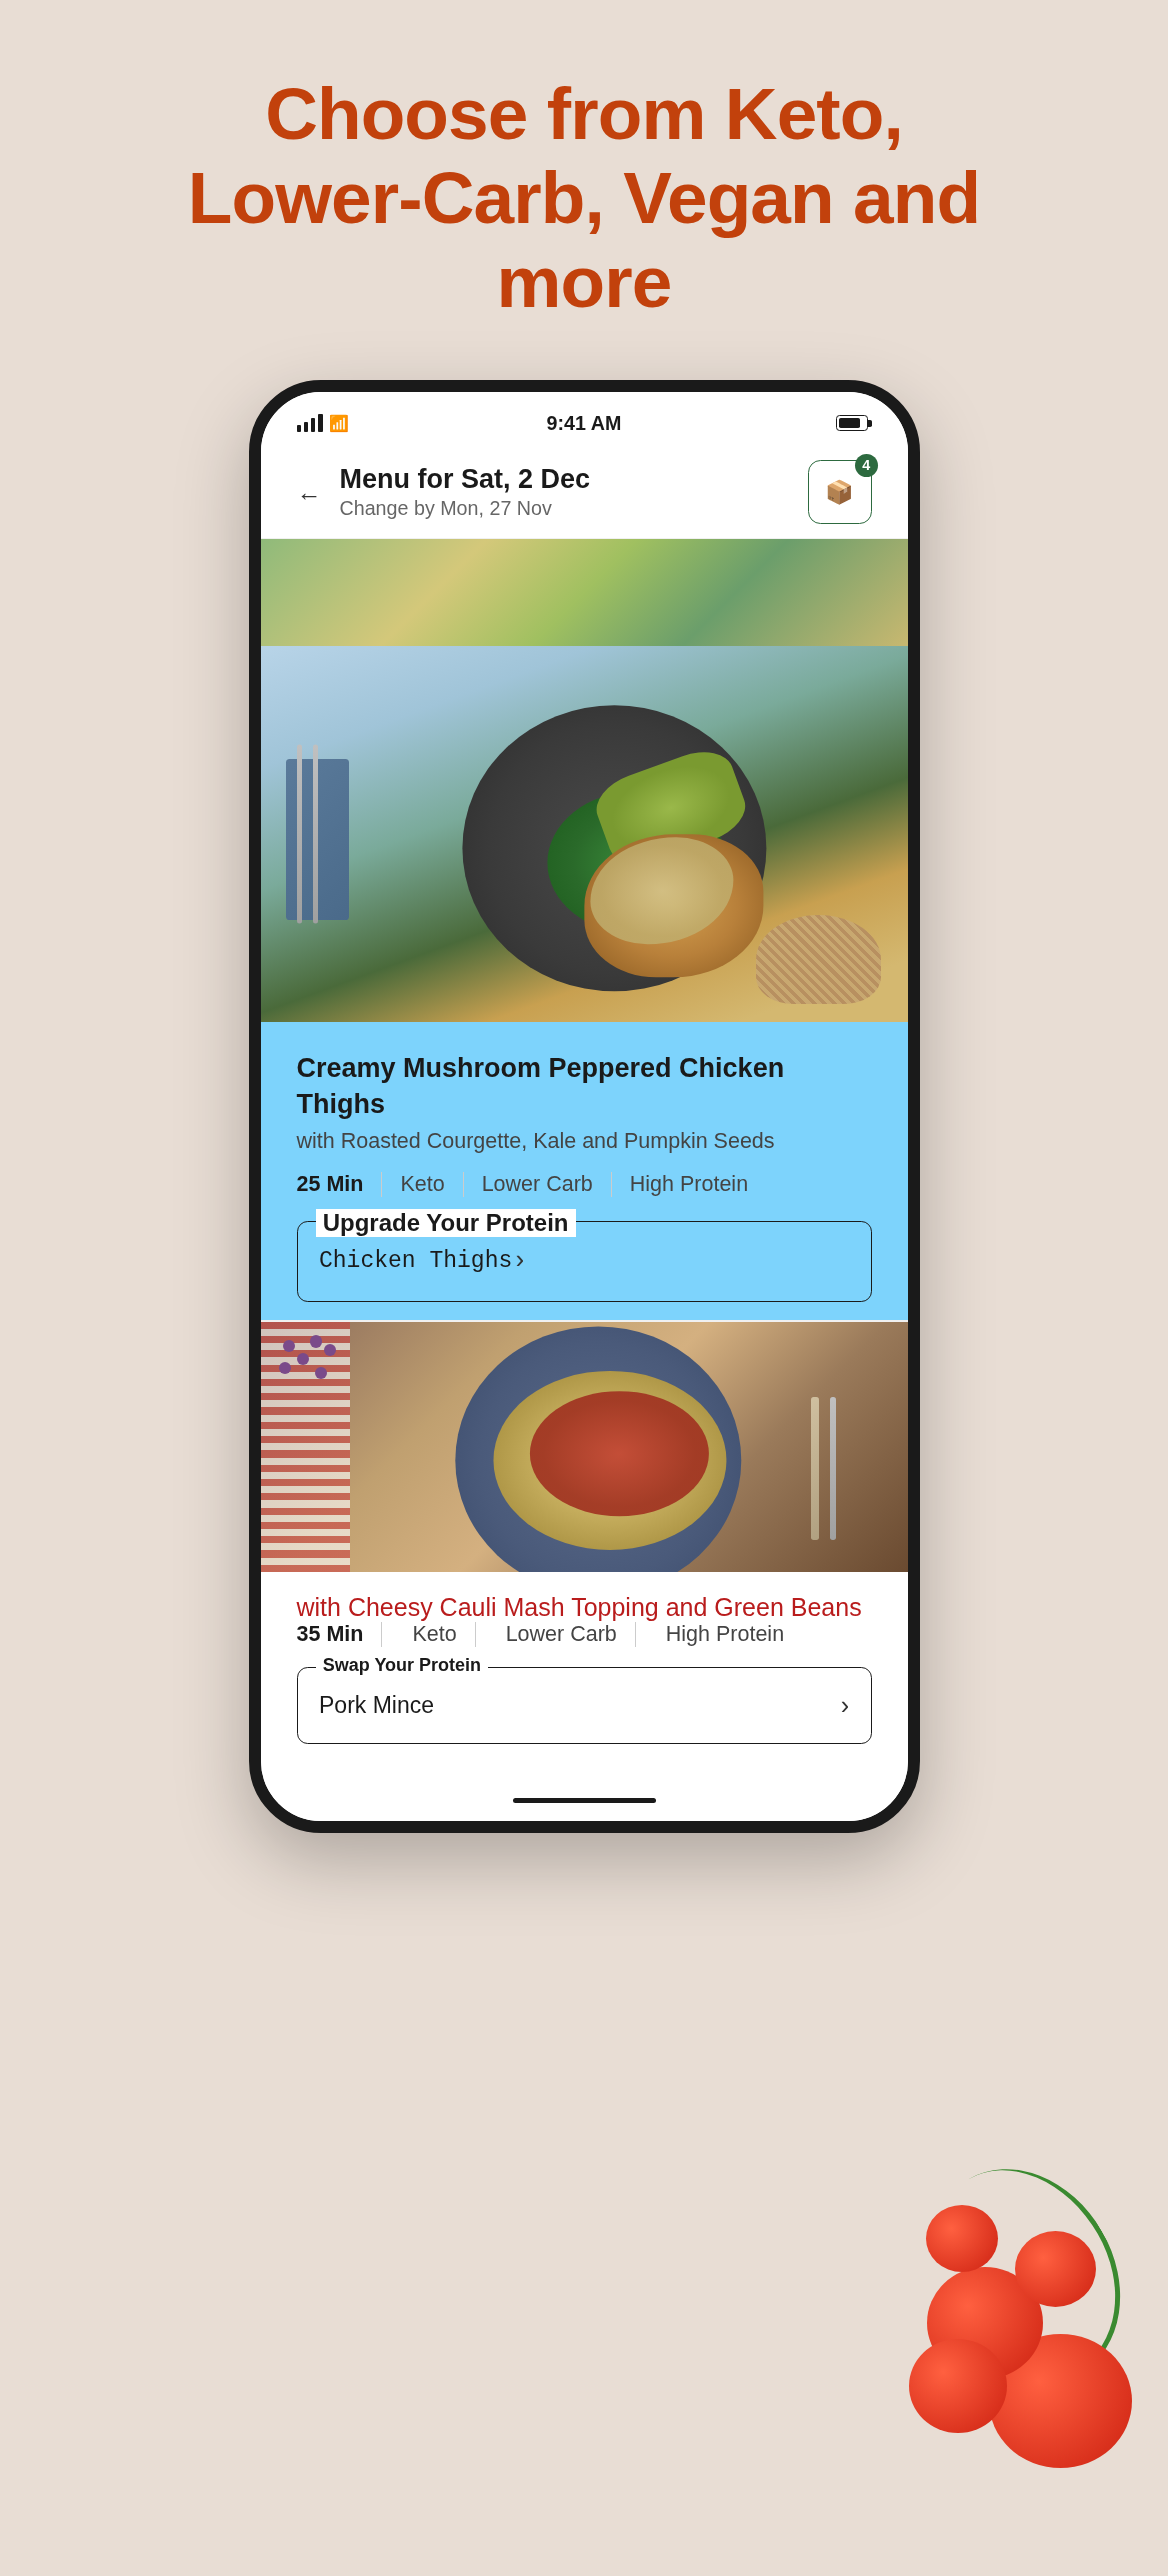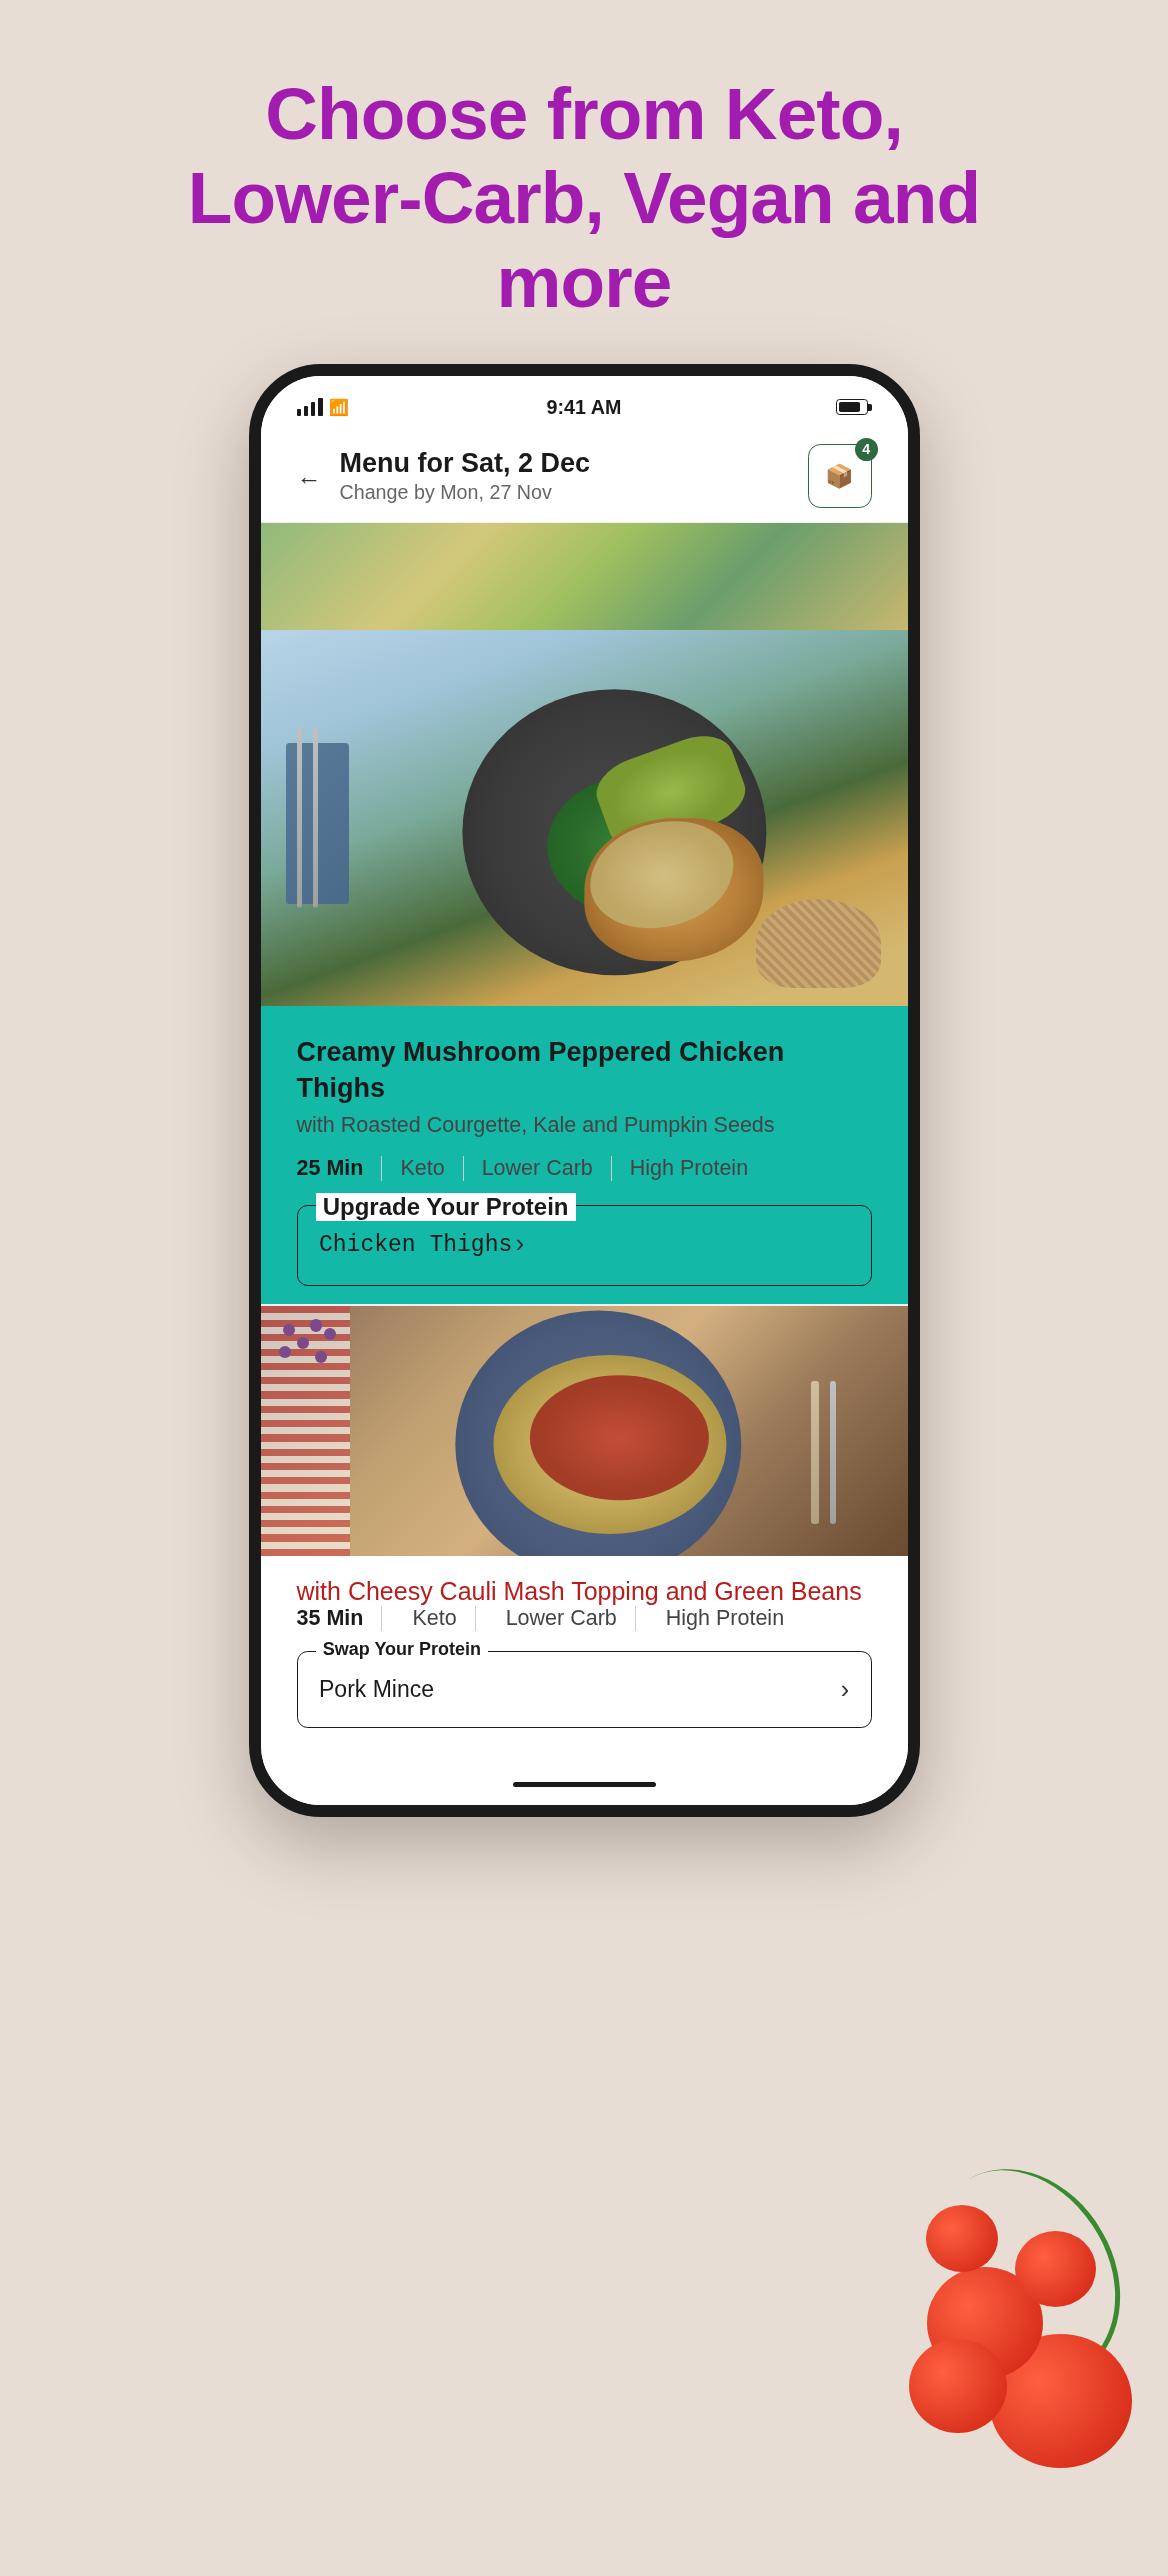--- a/index.html
+++ b/index.html
@@ -21,24 +21,24 @@
       flex-direction: column;
       align-items: center;
       padding-top: 72px;
       position: relative;
     }
 
     .headline {
       text-align: center;
       font-size: 73px;
       font-weight: 900;
-      color: #a21caf;
+      color: #c2410c;
       line-height: 1.15;
       max-width: 805px;
-      margin-bottom: 40px;
+      margin-bottom: 56px;
       letter-spacing: -0.9px;
     }
 
     
     .phone-frame {
       width: 671px;
       background: #ffffff;
       border-radius: 72px;
       border: 12.5px solid #1a1a1a;
       overflow: hidden;
@@ -311,21 +311,21 @@
       bottom: 18px;
       width: 125px;
       height: 89px;
       background: repeating-linear-gradient(45deg, #c8a870, #c8a870 3.6px, #b89060 3.6px, #b89060 7.2px);
       border-radius: 50% 50% 30% 30%;
     }
 
     
     .card-info {
       padding: 29px 36px 18px;
-      background: #14b8a6;
+      background: #7dd3fc;
     }
 
     .card-title {
       font-size: 27px;
       font-weight: 800;
       color: #1a1a1a;
       line-height: 1.3;
       margin-bottom: 7.2px;
     }
 

